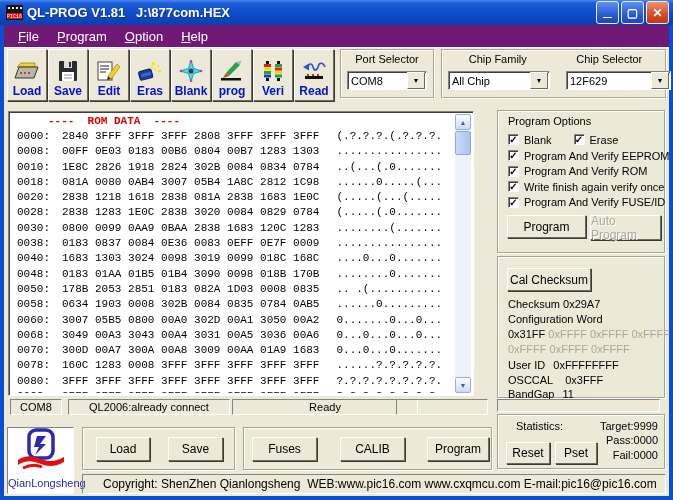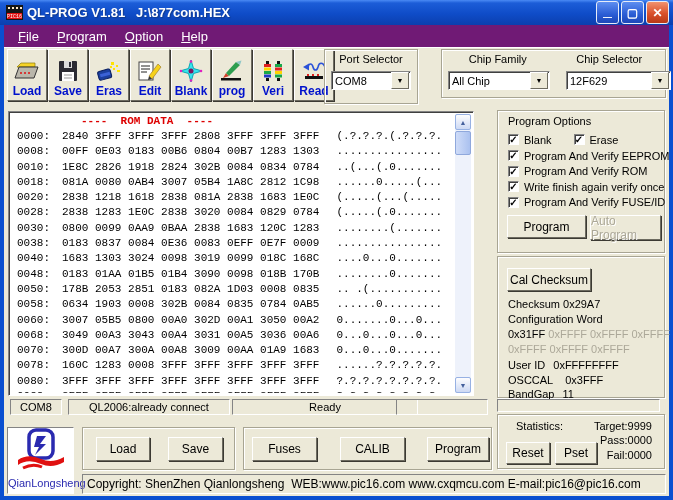--- a/index.html
+++ b/index.html
@@ -31,41 +31,41 @@
   
   #toolbar{left:4px;top:47px;width:665px;height:63px;background:#ece9d8;border-top:1px solid #fff}
   #tb-buttons{left:7px;top:49px;display:flex;gap:1px}
   .tb-btn{width:40px;height:52px;background:#ece9d8;border:1px solid;border-color:#fff #6d6b60 #6d6b60 #fff;
     box-shadow:1px 1px 0 #3c3a33;display:flex;flex-direction:column;align-items:center;justify-content:flex-end;
     box-sizing:border-box;padding-bottom:1px}
   .tb-icon{height:26px;display:flex;align-items:center}
   .tb-label{color:#0012cc;font-weight:bold;font-size:12px;line-height:15px}
 
   .groupbox{border:1px solid #a8a593;box-shadow:1px 1px 0 #fff, inset 1px 1px 0 #fff;box-sizing:border-box}
-  #port-group{left:324px;top:49px;width:94px;height:55px}
+  #port-group{left:340px;top:49px;width:94px;height:49px}
   #chip-group{left:441px;top:49px;width:225px;height:49px}
   .gb-caption{font-size:11px;color:#000;text-align:center;margin-top:3px}
   .combo{position:absolute;height:19px;background:#fff;border:1px solid;border-color:#848484 #fff #fff #848484;
     box-shadow:inset 1px 1px 0 #404040;display:flex;align-items:center;box-sizing:border-box}
   .combo-text{flex:1;font-size:11px;padding-left:3px;white-space:nowrap;overflow:hidden}
   .combo-btn{width:16px;height:15px;background:#ece9d8;border:1px solid;border-color:#fff #6d6b60 #6d6b60 #fff;
     display:flex;align-items:center;justify-content:center;flex:0 0 auto;margin-right:1px}
   .combo-btn::before{content:"▼";font-size:7px;color:#000}
   #port-combo{left:6px;top:21px;width:80px}
   #family-combo{left:6px;top:21px;width:102px}
   #selector-combo{left:124px;top:21px;width:105px}
   .chip-captions{display:flex}
   .chip-captions .gb-caption{width:50%}
 
   
   #hexpanel{left:8px;top:111px;width:466px;height:285px;background:#fff;border:1px solid;
     border-color:#848484 #fff #fff #848484;box-shadow:inset 1px 1px 0 #404040;box-sizing:border-box;overflow:hidden}
   #hexinner{position:absolute;left:2px;top:2px;right:19px;bottom:2px;overflow:hidden;
     font-family:"Liberation Mono",monospace;font-size:11px;color:#000}
-  #rom-header{color:#dd0000;font-weight:bold;padding-left:70px;line-height:15px;white-space:pre}
+  #rom-header{color:#dd0000;font-weight:bold;padding-left:37px;line-height:15px;white-space:pre}
   .hexrow{height:15.3px;line-height:15.3px;white-space:pre}
   .addr{display:inline-block;padding-left:6px}
   .hx{display:inline-block;margin-left:12px}
   .asc{display:inline-block;margin-left:17px}
 
   .sbar{position:absolute;top:2px;right:2px;bottom:2px;width:16px;background:#eef2fb}
   .sb-btn{position:absolute;left:0;width:16px;height:16px;background:linear-gradient(180deg,#fdfdfe,#cdd9f4);
     border:1px solid #97b1e3;border-radius:2px;box-sizing:border-box;display:flex;align-items:center;justify-content:center;color:#44609c}
   .sb-up{top:0}.sb-up::before{content:"▲";font-size:7px}
   .sb-dn{bottom:0}.sb-dn::before{content:"▼";font-size:7px}
@@ -105,27 +105,27 @@
   #g1{left:82px;top:427px;width:153px;height:43px}
   #g2{left:243px;top:427px;width:249px;height:43px}
   #btn-load2{position:absolute;left:13px;top:9px;width:54px;height:24px}
   #btn-save2{position:absolute;left:85px;top:9px;width:55px;height:24px}
   #btn-fuses{position:absolute;left:8px;top:9px;width:65px;height:24px}
   #btn-calib{position:absolute;left:96px;top:9px;width:65px;height:24px}
   #btn-program2{position:absolute;left:183px;top:9px;width:62px;height:24px}
 
   #stats-box{left:497px;top:414px;width:168px;height:55px}
   #stats-label{position:absolute;left:18px;top:5px;font-size:11px}
-  .stat-val{position:absolute;right:12px;font-size:11px;white-space:pre}
+  .stat-val{position:absolute;right:6px;font-size:11px;white-space:pre}
   #stat-target{top:5px}#stat-pass{top:19px}#stat-fail{top:34px}
   #btn-reset{position:absolute;left:8px;top:27px;width:44px;height:22px}
   #btn-pset{position:absolute;left:57px;top:27px;width:42px;height:22px}
 
   #copyright{left:82px;top:474px;width:584px;height:20px;border:1px solid;border-color:#848484 #fff #fff #848484;
-    font-size:12px;display:flex;align-items:center;padding-left:4px;box-sizing:border-box;white-space:pre;color:#000}
+    font-size:12px;display:flex;align-items:center;padding-left:20px;box-sizing:border-box;white-space:pre;color:#000}
 </style>
 </head>
 <body>
 
 <div id="titlebar" class="abs">
   <svg id="win-icon" viewBox="0 0 17 15">
     <rect width="17" height="15" fill="#151515"></rect>
     <g fill="#ffe9c9">
         <rect x="2" y="2" width="2" height="2"></rect>
         <rect x="6" y="2" width="2" height="2"></rect>
@@ -171,49 +171,49 @@
         <rect x="7" y="12" width="12" height="9" fill="#fff"></rect>
         <line x1="9" y1="15" x2="17" y2="15" stroke="#999"></line>
           <line x1="9" y1="18" x2="17" y2="18" stroke="#999"></line>
       </svg>
       </span>
     <span class="tb-label">Save</span>
   </div>
   <div class="tb-btn">
     <span class="tb-icon">
       <svg width="26" height="22" viewBox="0 0 26 22">
+        <rect x="2" y="2" width="14" height="18" fill="#fff" stroke="#444"></rect>
+        <g stroke="#222">
+            <line x1="4" y1="6" x2="13" y2="6"></line>
+            <line x1="4" y1="9" x2="13" y2="9"></line>
+            <line x1="4" y1="12" x2="10" y2="12"></line>
+          </g>
+        <polygon points="12,16 21,4 24,7 15,19" fill="#f7d21a" stroke="#a08030" stroke-width="0.7"></polygon>
+        <polygon points="12,16 15,19 11,20" fill="#333"></polygon>
+      </svg>
+      </span>
+    <span class="tb-label">Edit</span>
+  </div>
+  <div class="tb-btn">
+    <span class="tb-icon">
+      <svg width="26" height="22" viewBox="0 0 26 22">
         <g transform="rotate(-15 9 14)">
           <rect x="2" y="10" width="13" height="9" rx="2" fill="#1c3f9e" stroke="#0a1f60"></rect>
           <rect x="4" y="13" width="10" height="3" fill="#3b62d6"></rect>
         </g>
         <g fill="#ffe400">
             <rect x="15" y="2" width="3" height="3"></rect>
             <rect x="20" y="5" width="2" height="2"></rect>
             <rect x="17" y="8" width="2" height="2"></rect>
             <rect x="21" y="10" width="3" height="2"></rect>
             <rect x="14" y="6" width="2" height="2"></rect>
           </g>
       </svg>
       </span>
     <span class="tb-label">Eras</span>
-  </div>
-  <div class="tb-btn">
-    <span class="tb-icon">
-      <svg width="26" height="22" viewBox="0 0 26 22">
-        <rect x="2" y="2" width="14" height="18" fill="#fff" stroke="#444"></rect>
-        <g stroke="#222">
-            <line x1="4" y1="6" x2="13" y2="6"></line>
-            <line x1="4" y1="9" x2="13" y2="9"></line>
-            <line x1="4" y1="12" x2="10" y2="12"></line>
-          </g>
-        <polygon points="12,16 21,4 24,7 15,19" fill="#f7d21a" stroke="#a08030" stroke-width="0.7"></polygon>
-        <polygon points="12,16 15,19 11,20" fill="#333"></polygon>
-      </svg>
-      </span>
-    <span class="tb-label">Edit</span>
   </div>
   <div class="tb-btn">
     <span class="tb-icon">
       <svg width="26" height="22" viewBox="0 0 26 22">
         <polygon points="13,0 15.5,8.5 24,11 15.5,13.5 13,22 10.5,13.5 2,11 10.5,8.5" fill="#37e4ec" stroke="#0aa6b4"></polygon>
         <circle cx="13" cy="11" r="2.5" fill="#7a1860"></circle>
         <g fill="#e020c0">
             <circle cx="13" cy="1.5" r="1.3"></circle>
             <circle cx="13" cy="20.5" r="1.3"></circle>
             <circle cx="3" cy="11" r="1.3"></circle>

